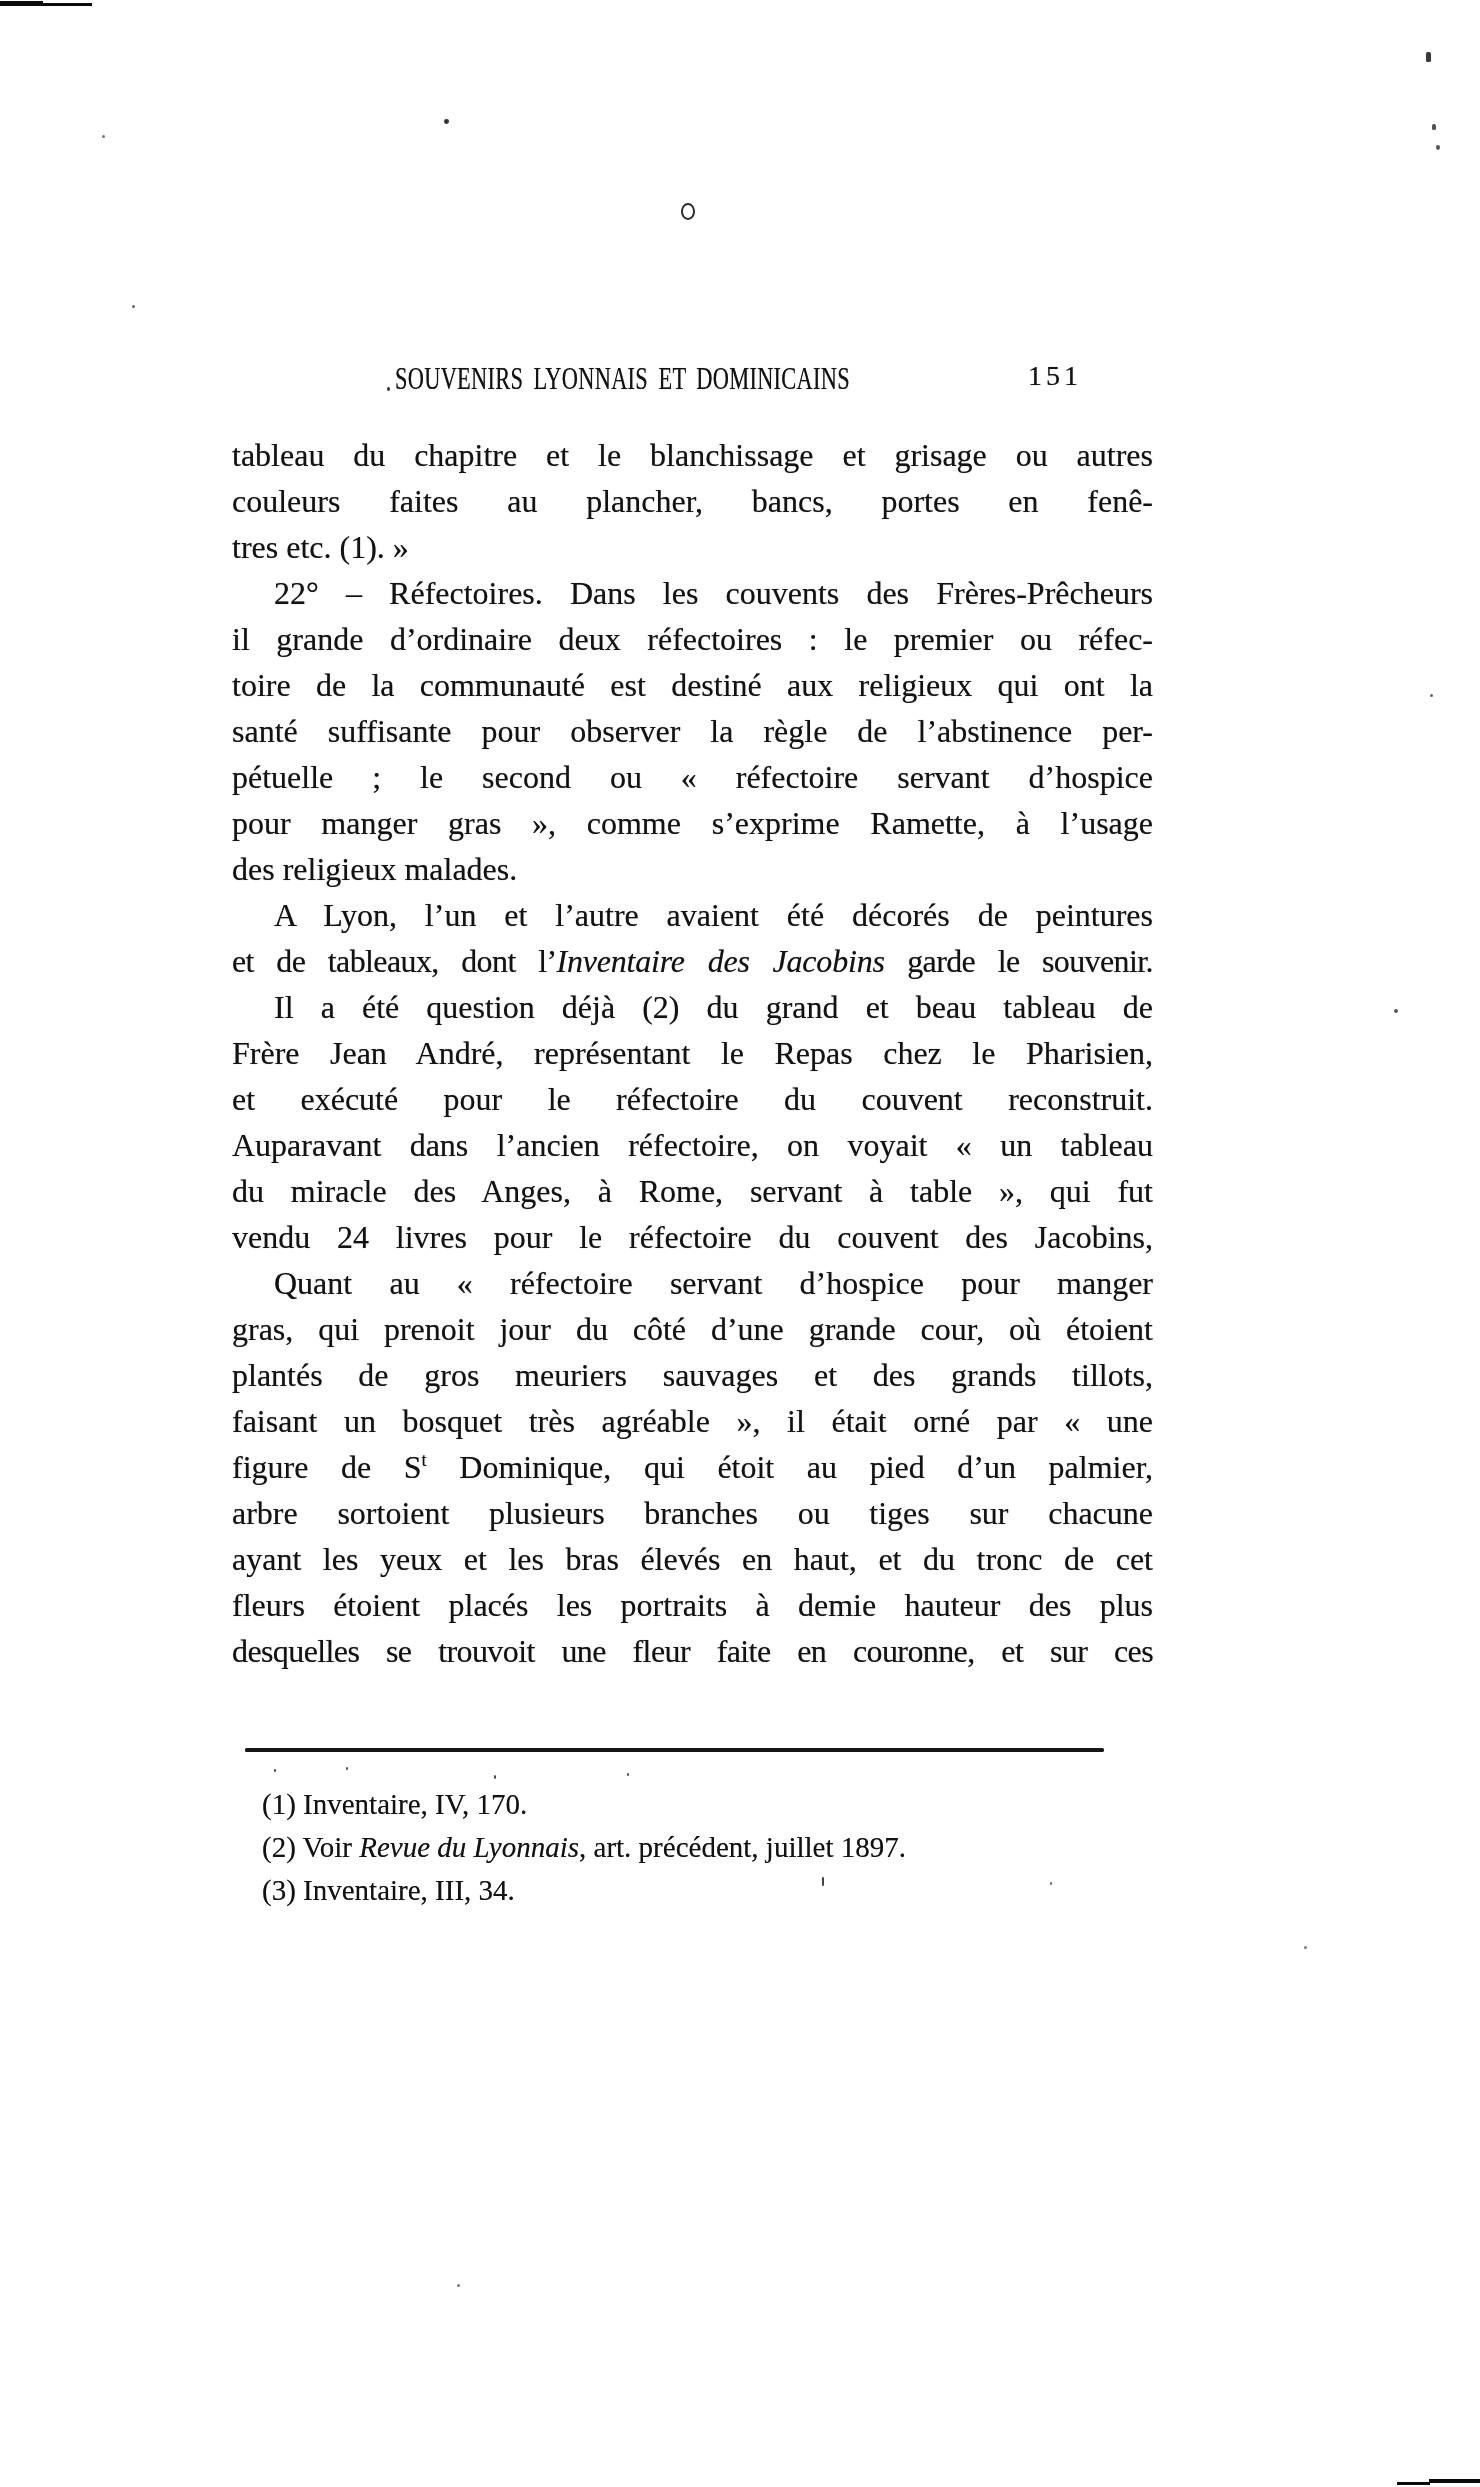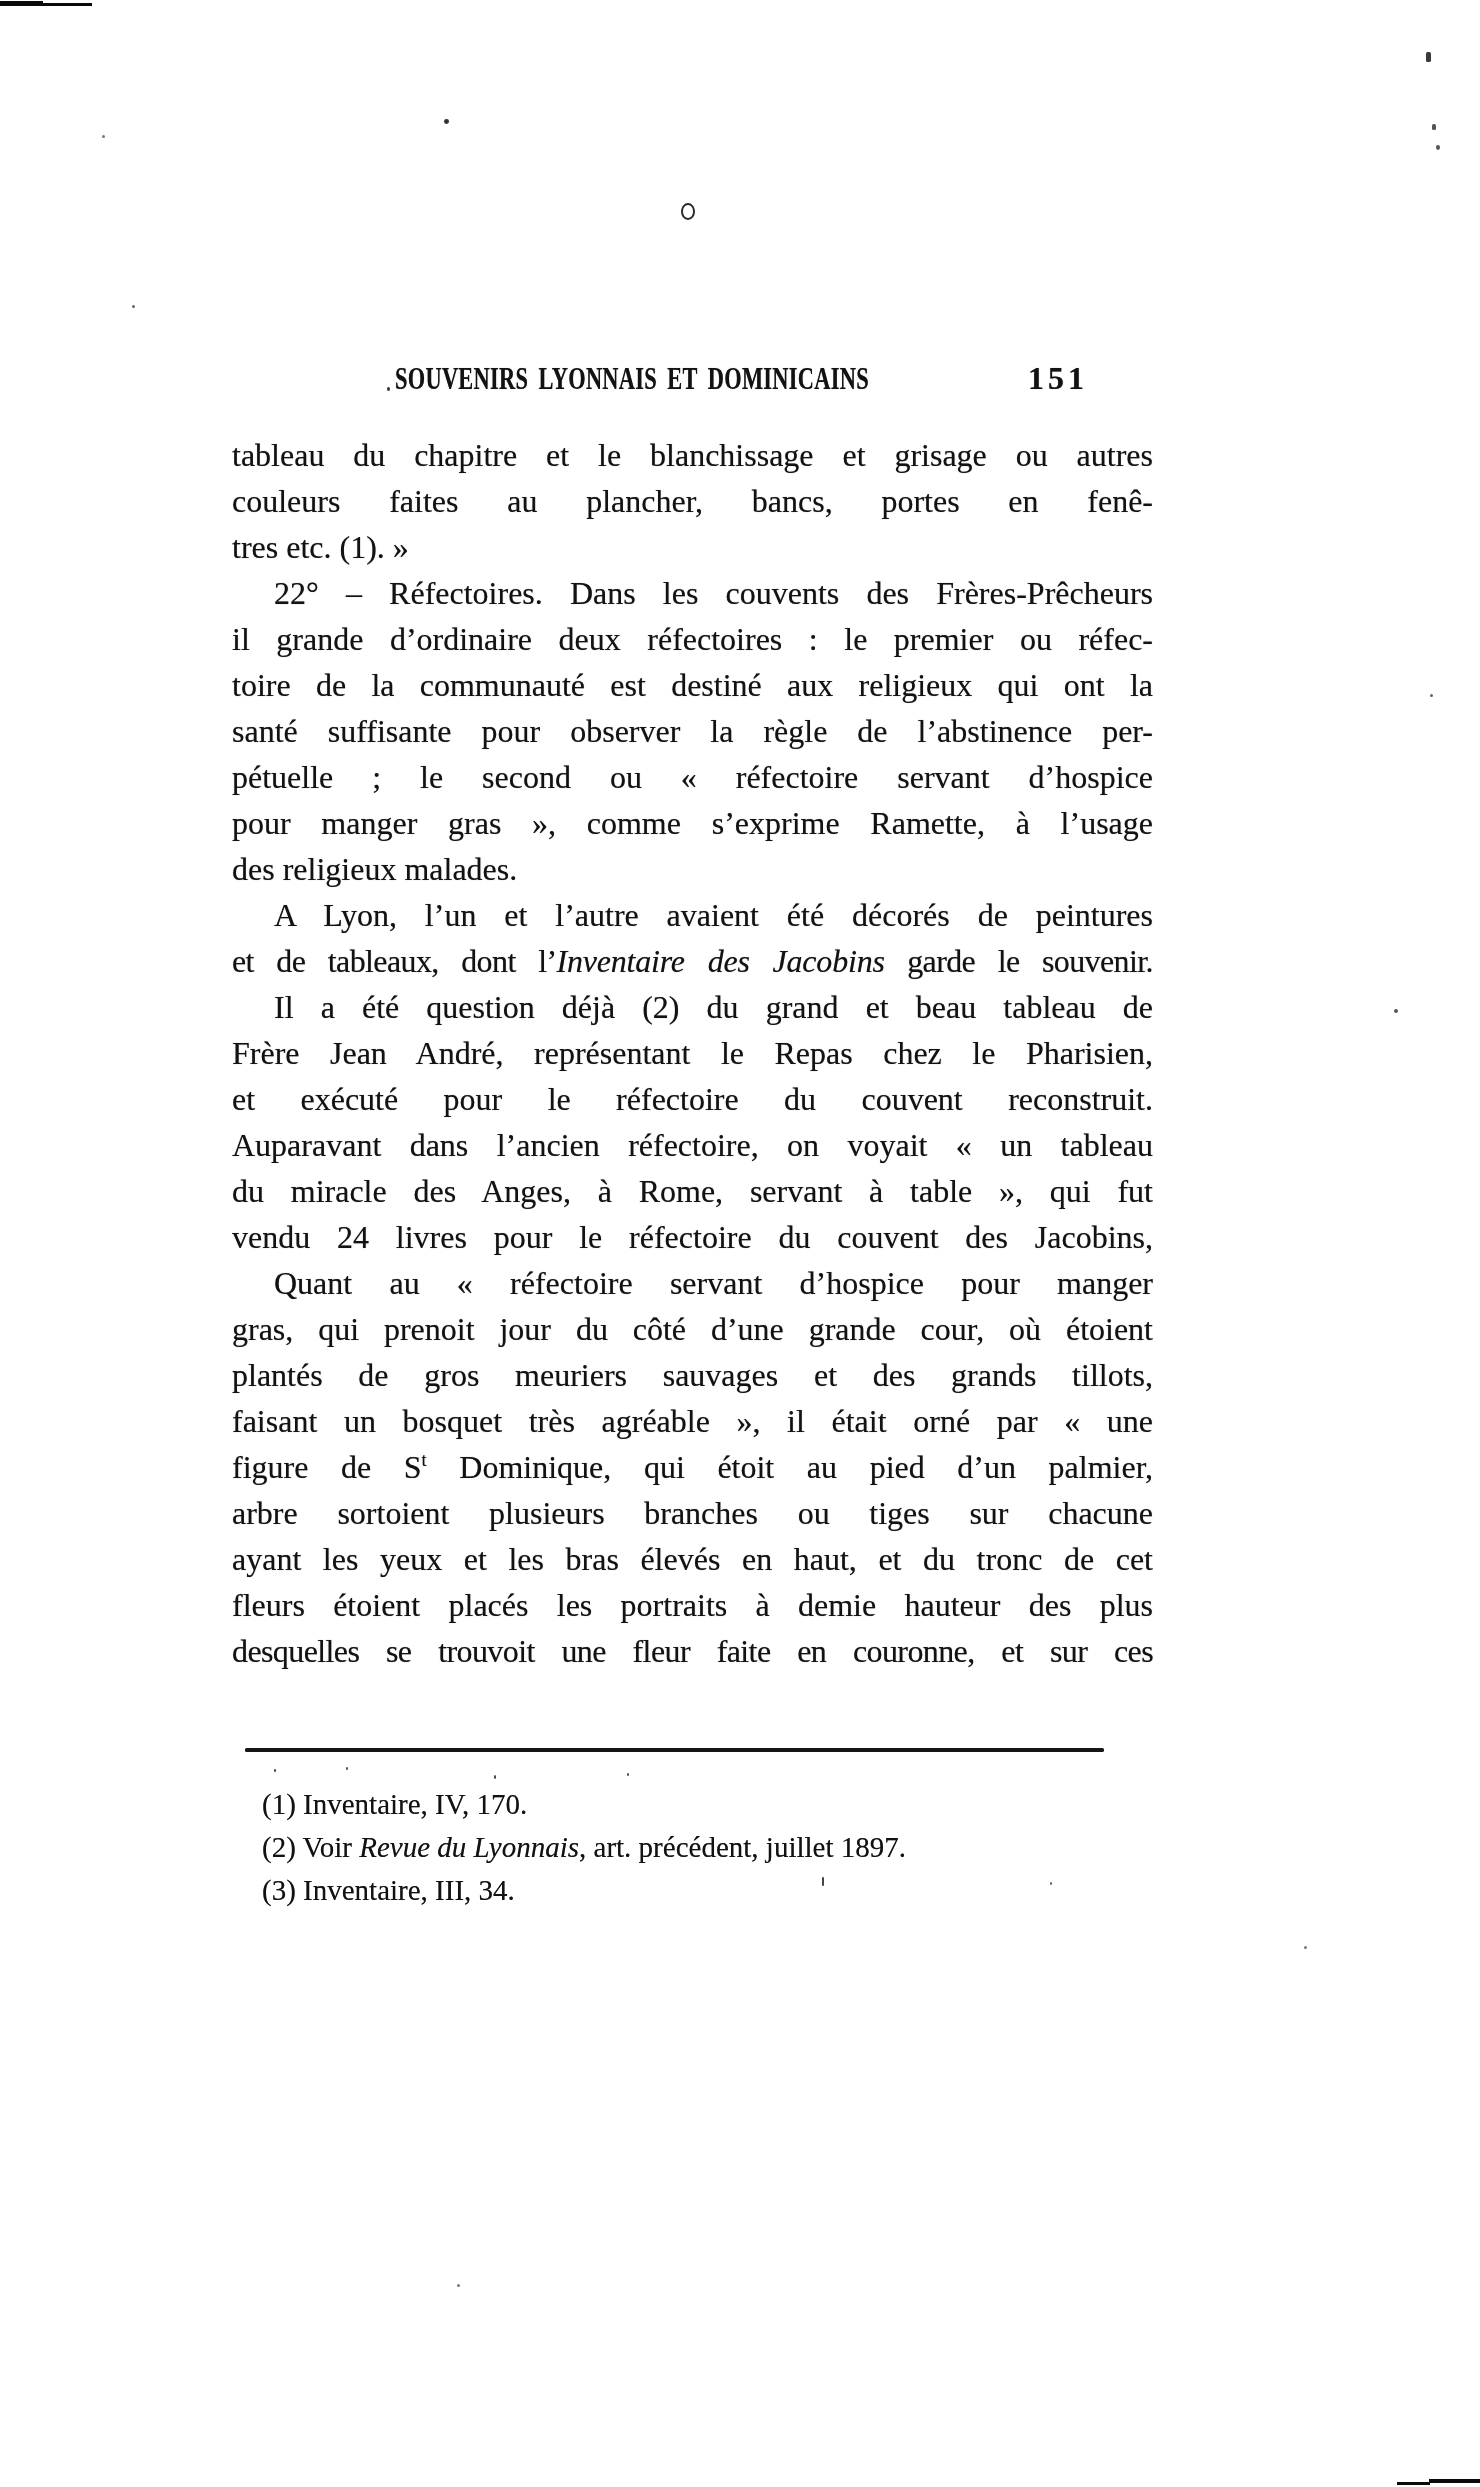--- a/index.html
+++ b/index.html
@@ -5,31 +5,31 @@
   html,body{margin:0;padding:0;background:#e8e8e8;}
   .page{
     position:relative;
     width:1480px;height:2487px;
     background:#ffffff;
     font-family:"Liberation Serif","DejaVu Serif",serif;
     color:#121212;
     overflow:hidden;
   }
   
-  .running-header{position:absolute;top:360px;left:0;width:1480px;height:40px;font-weight:bold;}
+  .running-header{position:absolute;top:360px;left:0;width:1480px;height:40px;}
   .header-title{
     position:absolute;left:395px;top:0;
     font-size:32px;letter-spacing:0.4px;word-spacing:6.4px;
     transform:scaleX(0.70);transform-origin:left top;
     white-space:nowrap;
     text-shadow:0 0 0.8px rgba(15,15,15,.6);
   }
   .page-number{
     position:absolute;left:1028px;top:0;
-    font-size:32px;letter-spacing:4px;
+    font-size:28px;letter-spacing:4px;
     text-shadow:0 0 0.8px rgba(15,15,15,.6);
   }
   
   .body-text{
     position:absolute;left:232px;top:432px;width:921px;
     font-size:32px;line-height:46px;
     text-shadow:0 0 0.8px rgba(15,15,15,.55);
   }
   .line{height:46px;overflow:hidden;text-align:justify;}
   .line.fill{text-align-last:justify;}

